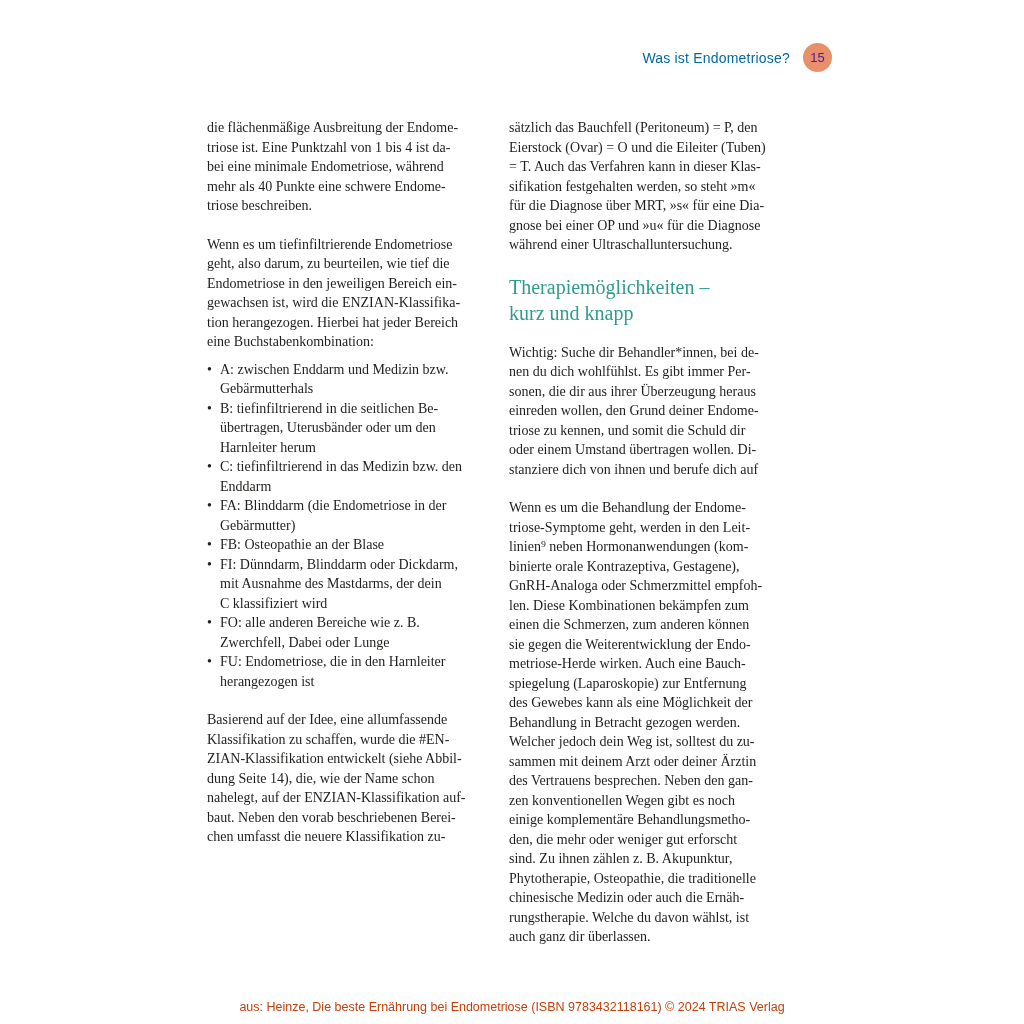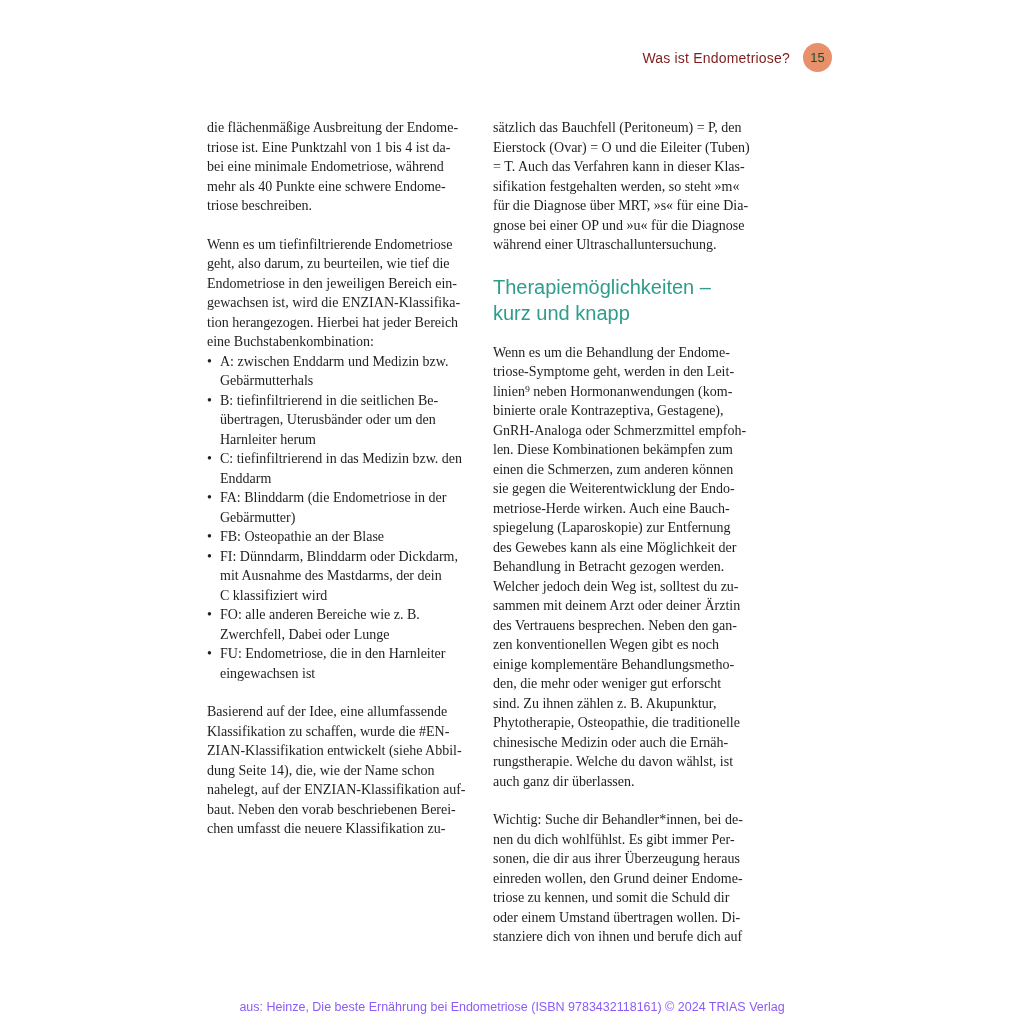--- a/index.html
+++ b/index.html
@@ -7,55 +7,55 @@
   body { font-family: "Liberation Serif", serif; color: #1e1e1c; position: relative; overflow: hidden; }
 
   .page { position: absolute; inset: 0; background: #ffffff; }
 
   
   .running-header {
     position: absolute; top: 43px; right: 192px;
     display: flex; align-items: center; gap: 13px;
     font-family: "Liberation Sans", sans-serif;
   }
-  .running-title { color: #7f1d1d; font-size: 14px; letter-spacing: 0.2px; }
+  .running-title { color: #0369a1; font-size: 14px; letter-spacing: 0.2px; }
   .page-badge {
     width: 29px; height: 29px; border-radius: 50%;
-    background: #e88f6c; color: #14532d;
+    background: #e88f6c; color: #4c1d95;
     font-size: 13px; display: flex; align-items: center; justify-content: center;
   }
 
   
   .content {
     position: absolute; top: 118px; left: 207px;
-    display: flex; gap: 0;
+    display: flex; gap: 16px;
   }
   .col { width: 286px; font-size: 14px; line-height: 19.5px; color: #1e1e1c; }
 
   .para { white-space: pre-line; margin: 0 0 19px 0; }
-  .para.tight { margin-bottom: 0; }
+  .para.tight { margin-bottom: 8px; }
 
   .bullets { list-style: none; margin: 0 0 19px 0; padding: 0; }
   .bullets li { display: flex; }
   .marker { flex: 0 0 13px; width: 13px; }
   .li-text { flex: 1; white-space: pre-line; }
 
   .section-heading {
-    font-family: Liberation Sans, sans-serif;
+    font-family: Liberation Serif, serif;
     color: #2f9c8c; font-size: 20px; line-height: 26px;
     font-weight: 400; white-space: pre-line;
     margin: 12px 0 17px 0;
   }
 
   
   .page-footer {
     position: absolute; bottom: 10px; left: 0; width: 100%;
     text-align: center;
     font-family: "Liberation Sans", sans-serif;
-    font-size: 12.5px; color: #8b5cf6;
+    font-size: 12.5px; color: #c2410c;
   }
 </style>
 </head>
 <body>
 
 <div class="page">
 
   <header class="running-header">
     <span class="running-title">Was ist Endometriose?</span>
     <span class="page-badge">15</span>
@@ -108,21 +108,21 @@
 C klassifiziert wird</span>
         </li>
         <li>
           <span class="marker">•</span>
           <span class="li-text">FO: alle anderen Bereiche wie z. B.
 Zwerchfell, Dabei oder Lunge</span>
         </li>
         <li>
           <span class="marker">•</span>
           <span class="li-text">FU: Endometriose, die in den Harnleiter
-eingewachsen ist</span>
+herangezogen ist</span>
         </li>
       </ul>
       <p class="para">Basierend auf der Idee, eine allumfassende
 Klassifikation zu schaffen, wurde die #EN-
 ZIAN-Klassifikation entwickelt (siehe Abbil-
 dung Seite 14), die, wie der Name schon
 nahelegt, auf der ENZIAN-Klassifikation auf-
 baut. Neben den vorab beschriebenen Berei-
 chen umfasst die neuere Klassifikation zu-</p>
     </section>
@@ -130,20 +130,27 @@
     <section class="col">
       <p class="para">sätzlich das Bauchfell (Peritoneum) = P, den
 Eierstock (Ovar) = O und die Eileiter (Tuben)
 = T. Auch das Verfahren kann in dieser Klas-
 sifikation festgehalten werden, so steht »m«
 für die Diagnose über MRT, »s« für eine Dia-
 gnose bei einer OP und »u« für die Diagnose
 während einer Ultraschalluntersuchung.</p>
       <h2 class="section-heading">Therapiemöglichkeiten –
 kurz und knapp</h2>
+      <p class="para">Wichtig: Suche dir Behandler*innen, bei de-
+nen du dich wohlfühlst. Es gibt immer Per-
+sonen, die dir aus ihrer Überzeugung heraus
+einreden wollen, den Grund deiner Endome-
+triose zu kennen, und somit die Schuld dir
+oder einem Umstand übertragen wollen. Di-
+stanziere dich von ihnen und berufe dich auf</p>
       <p class="para">Wenn es um die Behandlung der Endome-
 triose-Symptome geht, werden in den Leit-
 linien⁹ neben Hormonanwendungen (kom-
 binierte orale Kontrazeptiva, Gestagene),
 GnRH-Analoga oder Schmerzmittel empfoh-
 len. Diese Kombinationen bekämpfen zum
 einen die Schmerzen, zum anderen können
 sie gegen die Weiterentwicklung der Endo-
 metriose-Herde wirken. Auch eine Bauch-
 spiegelung (Laparoskopie) zur Entfernung
@@ -153,27 +160,20 @@
 sammen mit deinem Arzt oder deiner Ärztin
 des Vertrauens besprechen. Neben den gan-
 zen konventionellen Wegen gibt es noch
 einige komplementäre Behandlungsmetho-
 den, die mehr oder weniger gut erforscht
 sind. Zu ihnen zählen z. B. Akupunktur,
 Phytotherapie, Osteopathie, die traditionelle
 chinesische Medizin oder auch die Ernäh-
 rungstherapie. Welche du davon wählst, ist
 auch ganz dir überlassen.</p>
-      <p class="para">Wichtig: Suche dir Behandler*innen, bei de-
-nen du dich wohlfühlst. Es gibt immer Per-
-sonen, die dir aus ihrer Überzeugung heraus
-einreden wollen, den Grund deiner Endome-
-triose zu kennen, und somit die Schuld dir
-oder einem Umstand übertragen wollen. Di-
-stanziere dich von ihnen und berufe dich auf</p>
     </section>
 
   </main>
 
   <footer class="page-footer">
     <span>aus: Heinze, Die beste Ernährung bei Endometriose (ISBN 9783432118161) © 2024 TRIAS Verlag</span>
   </footer>
 
 </div>
 

